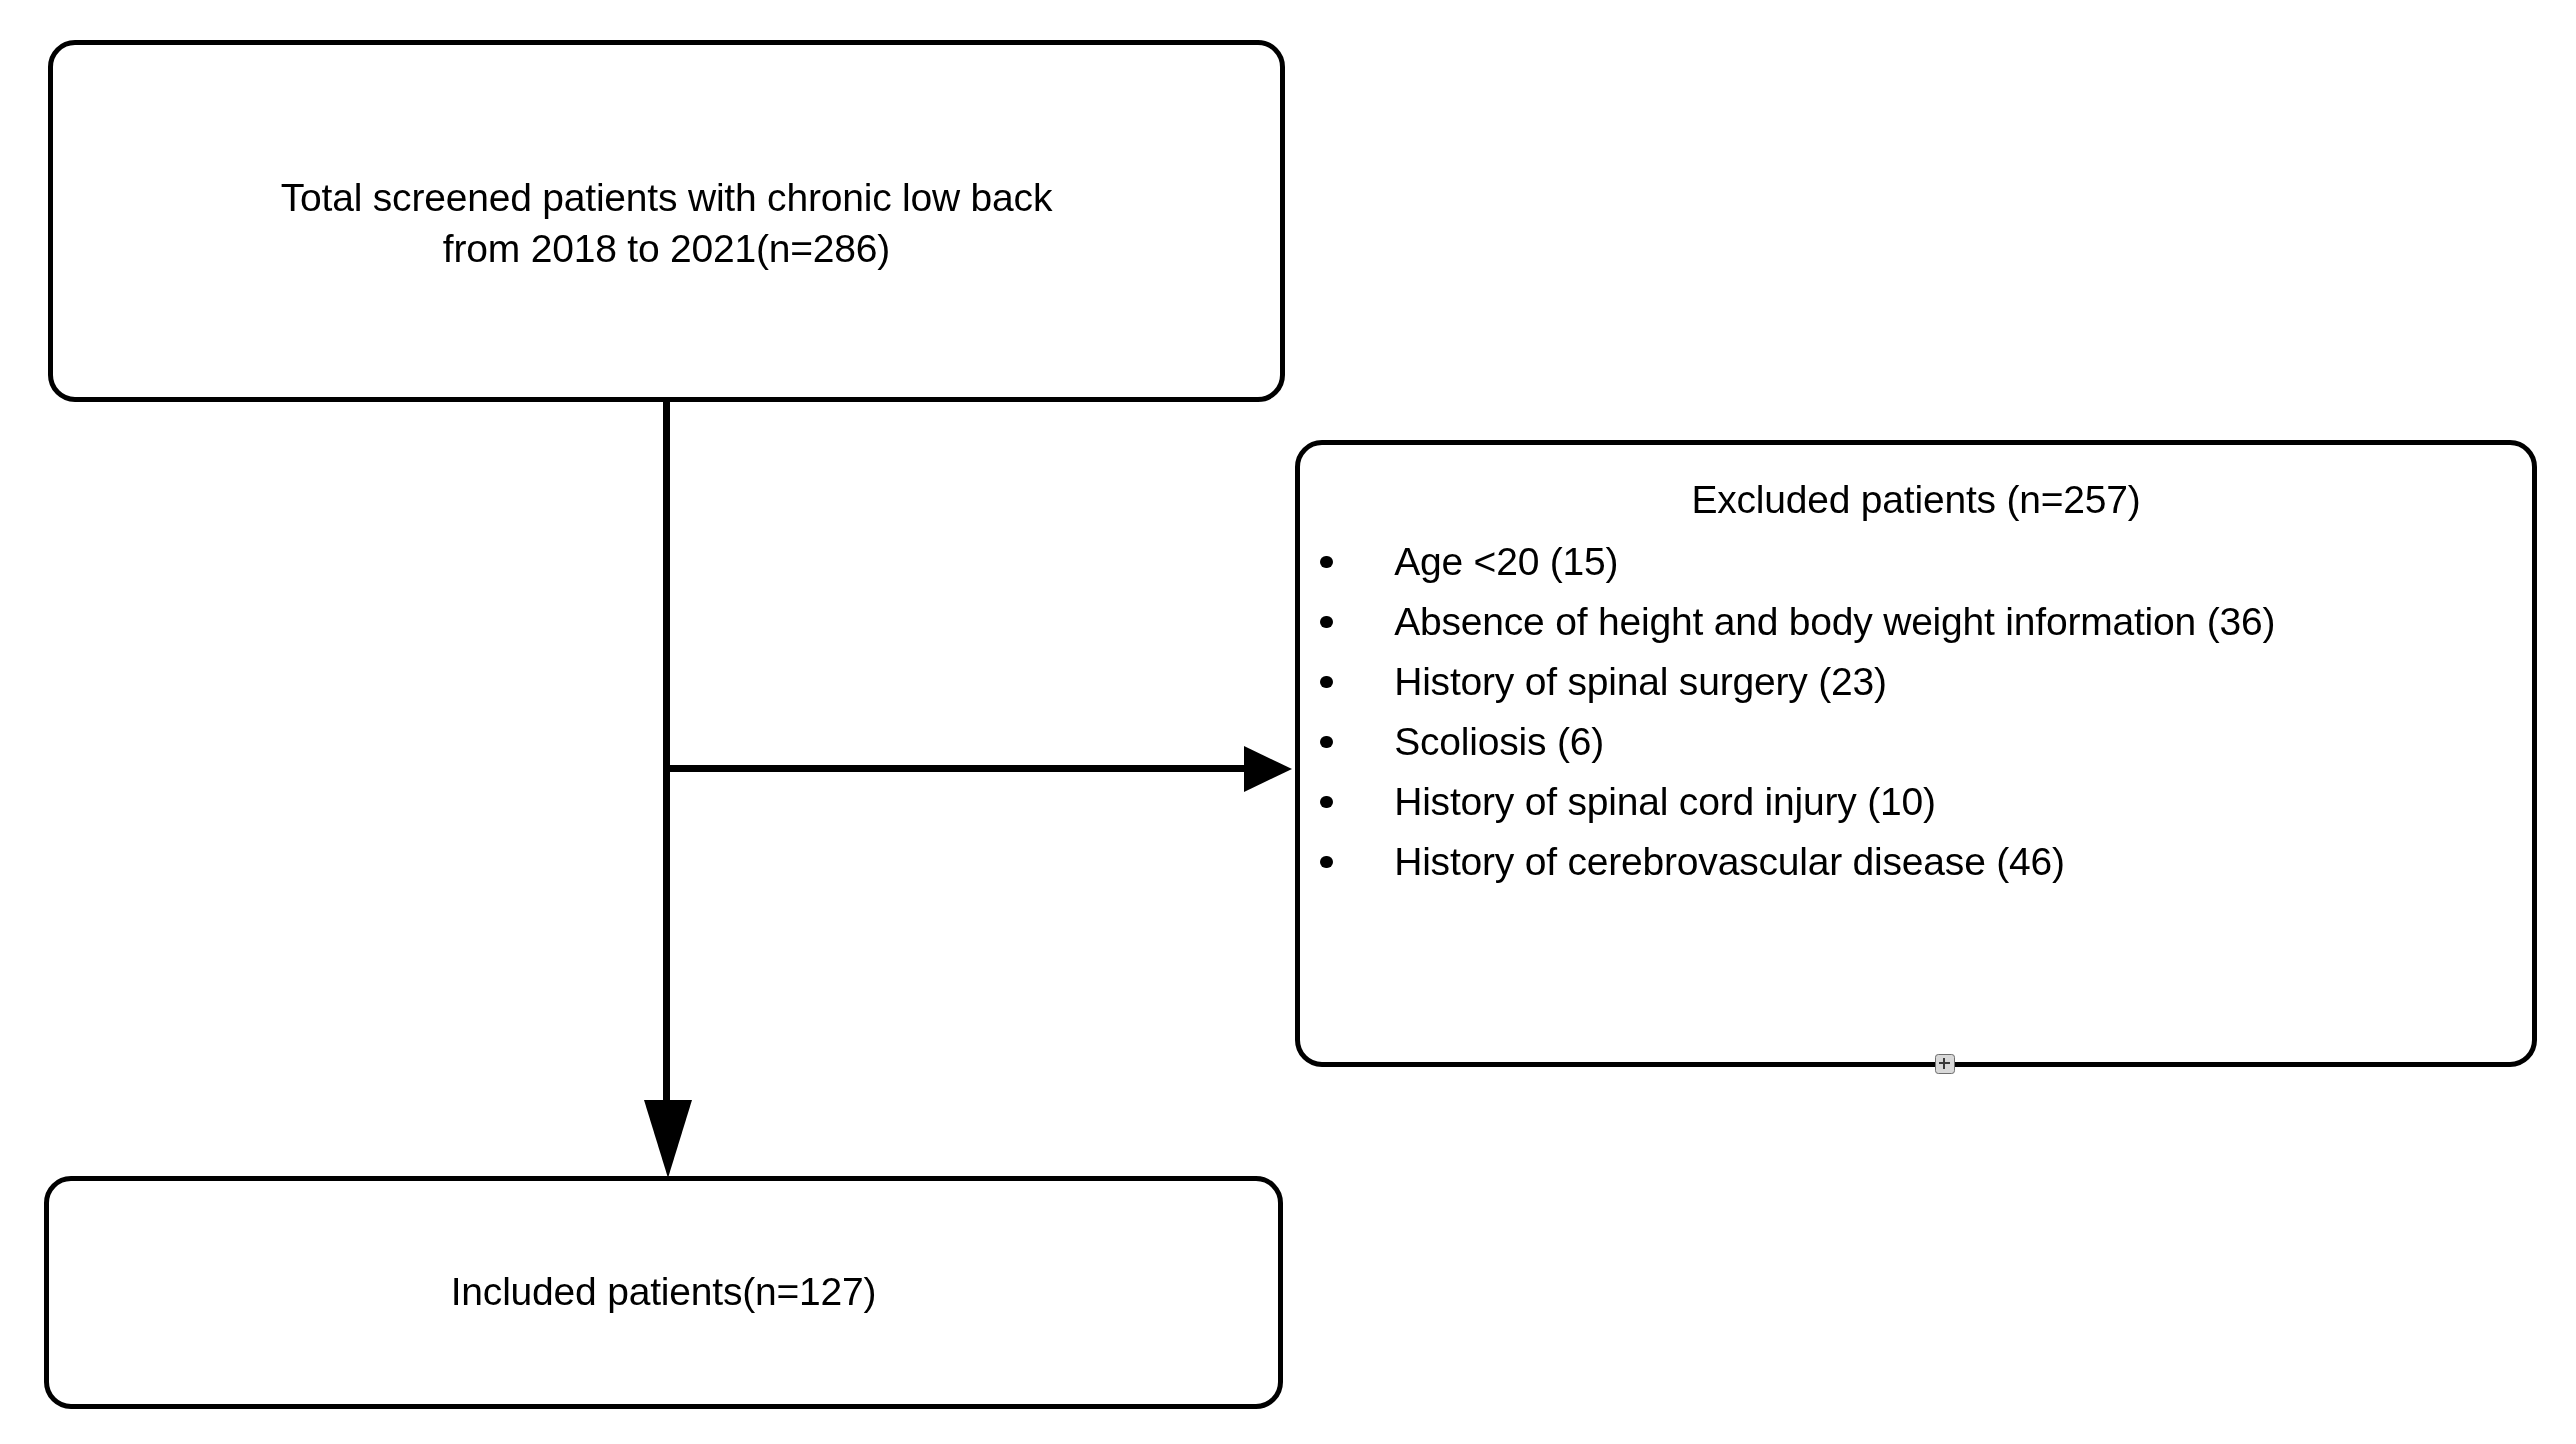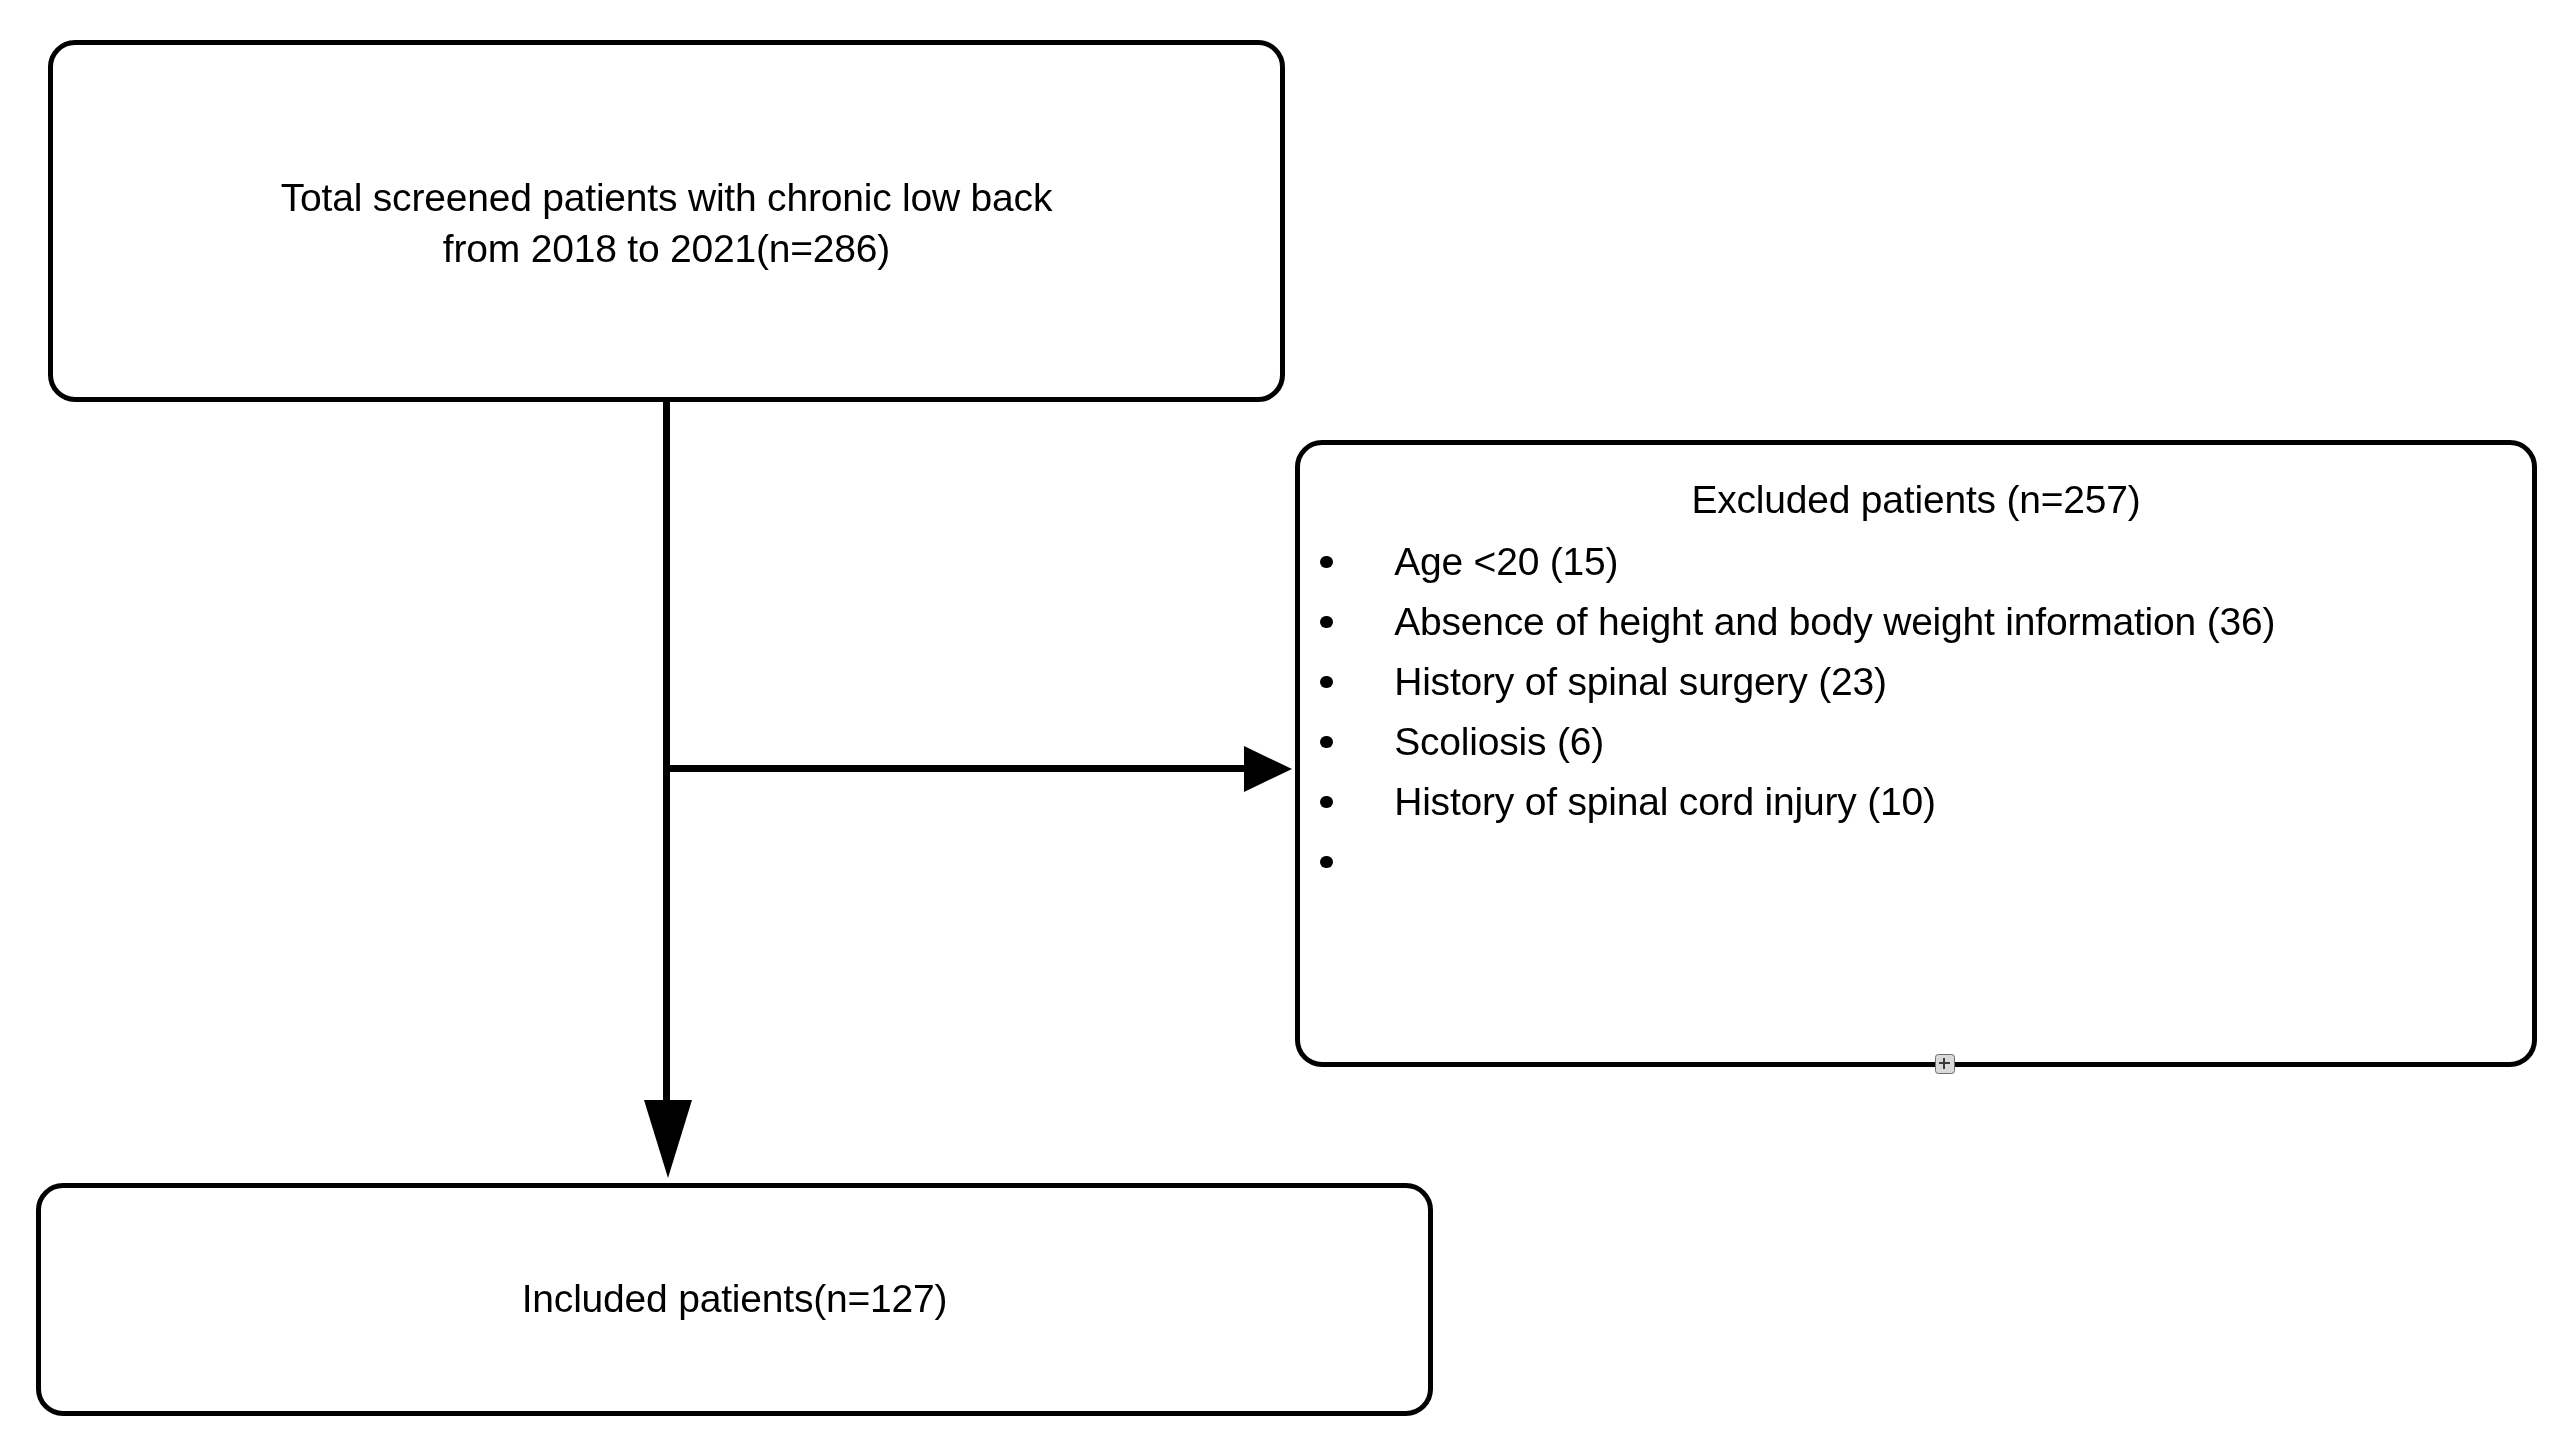--- a/index.html
+++ b/index.html
@@ -35,25 +35,24 @@
     width: 1237px;
     height: 362px;
   }
   #box-excluded {
     left: 1295px;
     top: 440px;
     width: 1242px;
     height: 627px;
   }
   #box-included {
-    left: 36px;
+    left: 44px;
     top: 1176px;
-    width: 1397px;
+    width: 1239px;
     height: 233px;
-    margin-top: 7px;
   }
 
   
   .centered-text {
     position: absolute;
     left: 0;
     right: 0;
     text-align: center;
     font-size: 39px;
     line-height: 51px;
@@ -212,20 +211,21 @@
       <li>
         <span class="bullet-dot"></span>
         <span>Scoliosis (6)</span>
       </li>
       <li>
         <span class="bullet-dot"></span>
         <span>History of spinal cord injury (10)</span>
       </li>
       <li>
         <span class="bullet-dot"></span>
+        <span>History of cerebrovascular disease (46)</span>
       </li>
     </ul>
   </div>
 
   <div id="resize-handle"></div>
 
   <div class="box" id="box-included">
     <div class="centered-text" id="included-text">Included patients(n=127)</div>
   </div>
 

